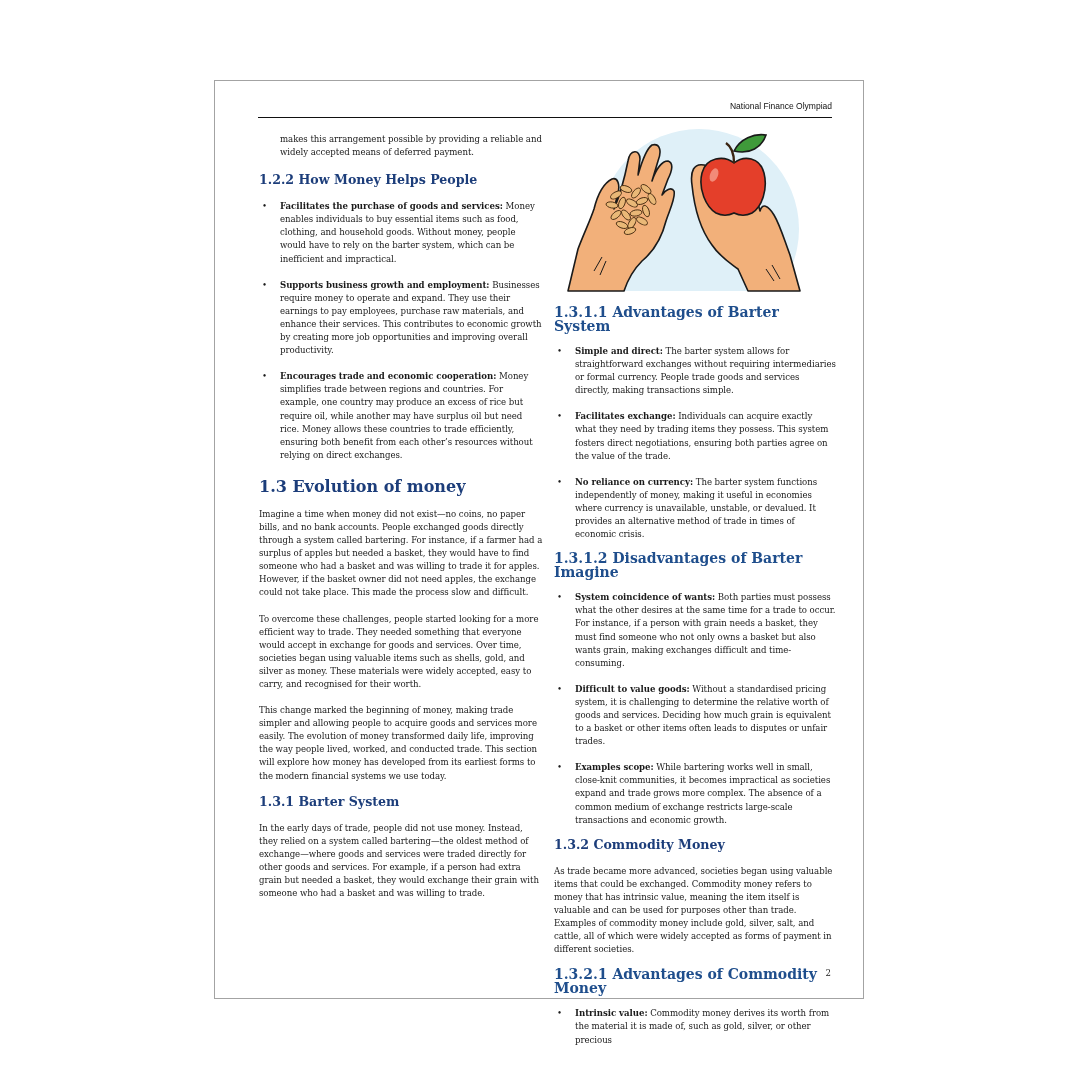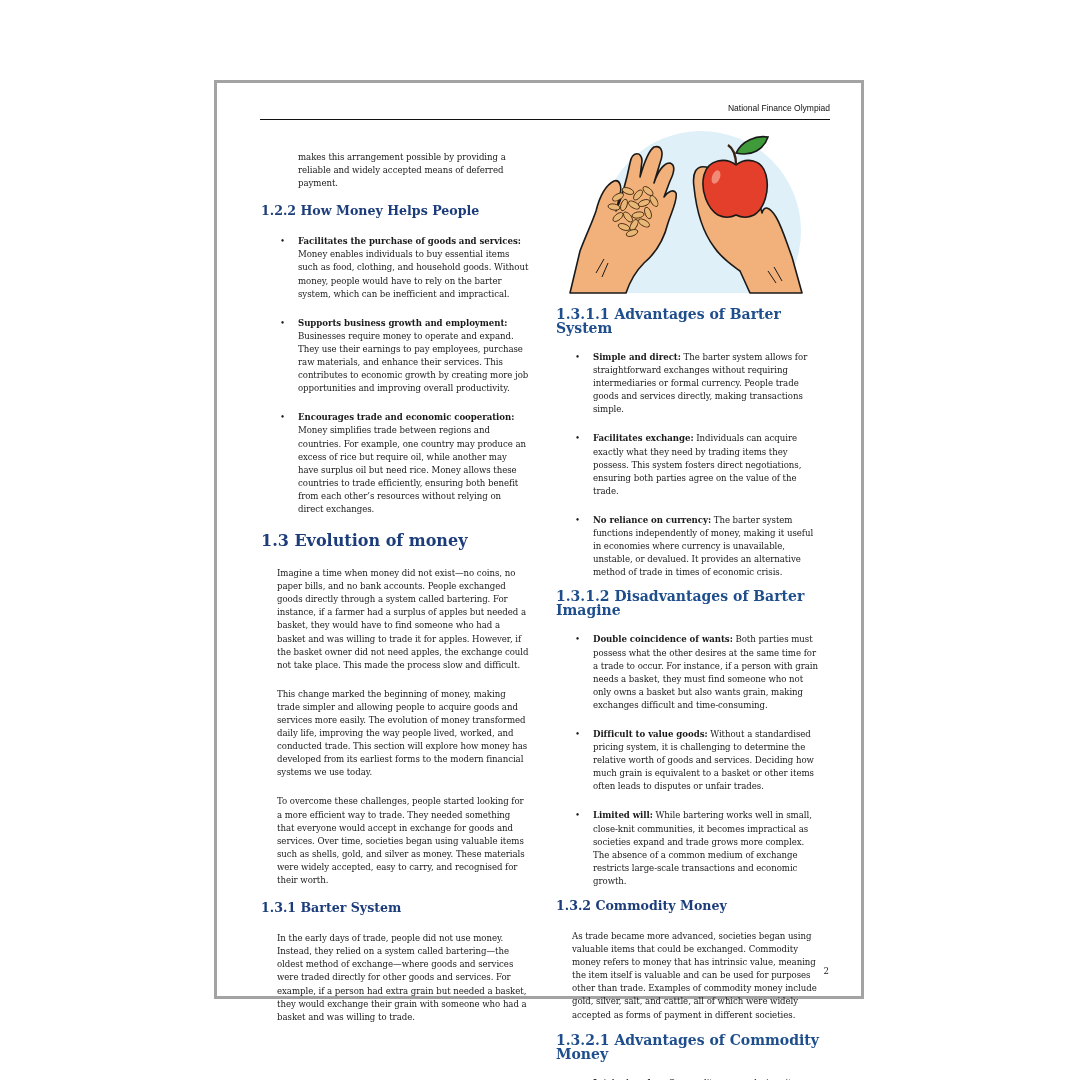--- a/index.html
+++ b/index.html
@@ -2,36 +2,36 @@
 <html><head>
 <meta charset="utf-8">
 <style>
   html, body { margin: 0; padding: 0; }
   body {
     width: 1080px; height: 1080px; background: #ffffff; position: relative;
     font-family: "DejaVu Serif", serif; color: #1a1a1a; overflow: hidden;
   }
   .page {
     position: absolute; left: 214px; top: 80px; width: 650px; height: 919px;
-    border: 3px solid #a3a3a3; box-sizing: border-box; background: #fff;
+    border: 1px solid #a3a3a3; box-sizing: border-box; background: #fff;
   }
   .running-head {
     position: absolute; right: 31px; top: 20px;
     font-family: "Liberation Sans", sans-serif; font-size: 8.5px; color: #111;
   }
   .head-rule {
     position: absolute; left: 43px; right: 31px; top: 36px; height: 0;
     border-top: 1.2px solid #111;
   }
   .col {
     position: absolute; top: 52px;
   }
   .col-left { left: 44px; width: 284px; }
   .col-right { left: 339px; width: 282px; }
-  p, li { font-size: 8.6px; line-height: 13.1px; margin: 16px; letter-spacing: -0.05px; }
+  p, li { font-size: 8.6px; line-height: 13.1px; margin: 0; letter-spacing: -0.05px; }
   p { margin-bottom: 13px; }
   .indent-cont { padding-left: 21px; }
   h2 {
     font-size: 12.6px; color: #1c3d7a; margin: 0 0 12px 0; font-weight: bold; line-height: 16px;
   }
   h1 {
     font-size: 16px; color: #1c3d7a; margin: 15px 0 11px 0; font-weight: bold; line-height: 20px;
   }
   h3 {
     font-size: 14px; color: #1f4e8c; margin: 0 0 12px 0; font-weight: bold; line-height: 14px;
@@ -61,22 +61,22 @@
 
     <h2>1.2.2 How Money Helps People</h2>
     <ul>
       <li><span class="bullet">•</span><b>Facilitates the purchase of goods and services:</b><span> Money enables individuals to buy essential items such as food, clothing, and household goods. Without money, people would have to rely on the barter system, which can be inefficient and impractical.</span></li>
       <li><span class="bullet">•</span><b>Supports business growth and employment:</b><span> Businesses require money to operate and expand. They use their earnings to pay employees, purchase raw materials, and enhance their services. This contributes to economic growth by creating more job opportunities and improving overall productivity.</span></li>
       <li style="margin-bottom:11px"><span class="bullet">•</span><b>Encourages trade and economic cooperation:</b><span> Money simplifies trade between regions and countries. For example, one country may produce an excess of rice but require oil, while another may have surplus oil but need rice. Money allows these countries to trade efficiently, ensuring both benefit from each other’s resources without relying on direct exchanges.</span></li>
     </ul>
 
     <h1>1.3 Evolution of money</h1>
     <p>Imagine a time when money did not exist—no coins, no paper bills, and no bank accounts. People exchanged goods directly through a system called bartering. For instance, if a farmer had a surplus of apples but needed a basket, they would have to find someone who had a basket and was willing to trade it for apples. However, if the basket owner did not need apples, the exchange could not take place. This made the process slow and difficult.</p>
+    <p>To overcome these challenges, people started looking for a more efficient way to trade. They needed something that everyone would accept in exchange for goods and services. Over time, societies began using valuable items such as shells, gold, and silver as money. These materials were widely accepted, easy to carry, and recognised for their worth.</p>
     <p style="margin-bottom:11px">This change marked the beginning of money, making trade simpler and allowing people to acquire goods and services more easily. The evolution of money transformed daily life, improving the way people lived, worked, and conducted trade. This section will explore how money has developed from its earliest forms to the modern financial systems we use today.</p>
-    <p>To overcome these challenges, people started looking for a more efficient way to trade. They needed something that everyone would accept in exchange for goods and services. Over time, societies began using valuable items such as shells, gold, and silver as money. These materials were widely accepted, easy to carry, and recognised for their worth.</p>
 
     <h2>1.3.1 Barter System</h2>
     <p>In the early days of trade, people did not use money. Instead, they relied on a system called bartering—the oldest method of exchange—where goods and services were traded directly for other goods and services. For example, if a person had extra grain but needed a basket, they would exchange their grain with someone who had a basket and was willing to trade.</p>
   </div>
 
   <div class="col col-right" style="top:48px">
     <div class="illus">
       <svg width="282" height="168" viewBox="0 0 282 168">
         <circle cx="145" cy="100" r="100" fill="#dff0f8"></circle>
         <rect x="0" y="162" width="282" height="6" fill="#ffffff"></rect>
@@ -120,23 +120,23 @@
 
     <h3>1.3.1.1 Advantages of Barter System</h3>
     <ul>
       <li><span class="bullet">•</span><b>Simple and direct:</b><span> The barter system allows for straightforward exchanges without requiring intermediaries or formal currency. People trade goods and services directly, making transactions simple.</span></li>
       <li><span class="bullet">•</span><b>Facilitates exchange:</b><span> Individuals can acquire exactly what they need by trading items they possess. This system fosters direct negotiations, ensuring both parties agree on the value of the trade.</span></li>
       <li style="margin-bottom:10px"><span class="bullet">•</span><b>No reliance on currency:</b><span> The barter system functions independently of money, making it useful in economies where currency is unavailable, unstable, or devalued. It provides an alternative method of trade in times of economic crisis.</span></li>
     </ul>
 
     <h3>1.3.1.2 Disadvantages of Barter Imagine</h3>
     <ul>
-      <li><span class="bullet">•</span><b>Double coincidence of wants:</b><span> Both parties must possess what the other desires at the same time for a trade to occur. For instance, if a person with grain needs a basket, they must find someone who not only owns a basket but also wants grain, making exchanges difficult and time-consuming.</span></li>
+      <li><span class="bullet">•</span><b>System coincidence of wants:</b><span> Both parties must possess what the other desires at the same time for a trade to occur. For instance, if a person with grain needs a basket, they must find someone who not only owns a basket but also wants grain, making exchanges difficult and time-consuming.</span></li>
       <li><span class="bullet">•</span><b>Difficult to value goods:</b><span> Without a standardised pricing system, it is challenging to determine the relative worth of goods and services. Deciding how much grain is equivalent to a basket or other items often leads to disputes or unfair trades.</span></li>
-      <li style="margin-bottom:10px"><span class="bullet">•</span><b>Limited will:</b><span> While bartering works well in small, close-knit communities, it becomes impractical as societies expand and trade grows more complex. The absence of a common medium of exchange restricts large-scale transactions and economic growth.</span></li>
+      <li style="margin-bottom:10px"><span class="bullet">•</span><b>Examples scope:</b><span> While bartering works well in small, close-knit communities, it becomes impractical as societies expand and trade grows more complex. The absence of a common medium of exchange restricts large-scale transactions and economic growth.</span></li>
     </ul>
 
     <h2>1.3.2 Commodity Money</h2>
     <p style="margin-bottom:11px">As trade became more advanced, societies began using valuable items that could be exchanged. Commodity money refers to money that has intrinsic value, meaning the item itself is valuable and can be used for purposes other than trade. Examples of commodity money include gold, silver, salt, and cattle, all of which were widely accepted as forms of payment in different societies.</p>
 
     <h3>1.3.2.1 Advantages of Commodity Money</h3>
     <ul>
       <li><span class="bullet">•</span><b>Intrinsic value:</b><span> Commodity money derives its worth from the material it is made of, such as gold, silver, or other precious</span></li>
     </ul>
   </div>

